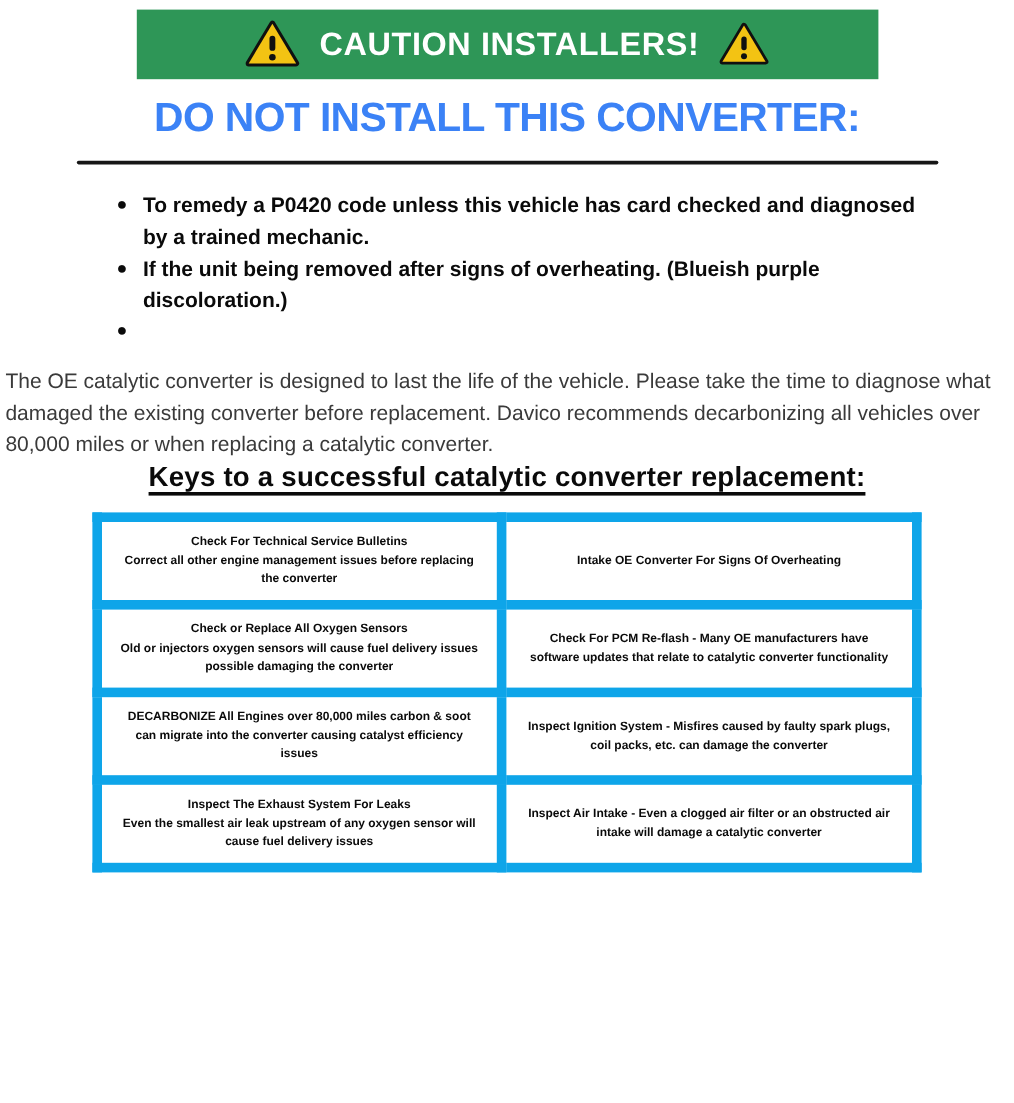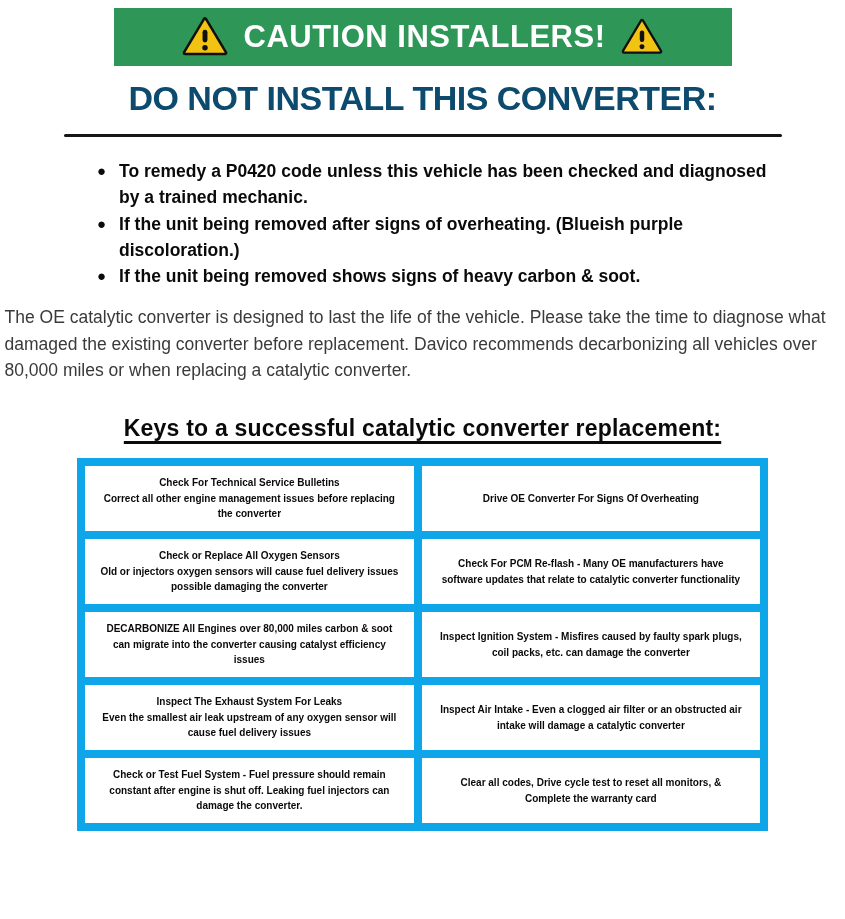--- a/index.html
+++ b/index.html
@@ -7,42 +7,42 @@
   .page {
     width:845px; height:919px; background:#ffffff; overflow:hidden;
     font-family:"Liberation Sans", sans-serif; color:#000;
     margin:0 auto; position:relative;
   }
   .banner {
     width:618px; height:58px; margin:8px auto 0; background:#2e9657;
     display:flex; align-items:center; justify-content:center; gap:16px;
   }
   .banner-title {
-    color:#ffffff; font-size:31px; font-weight:800; letter-spacing:0.5px;
+    color:#ffffff; font-size:27px; font-weight:800; letter-spacing:0.5px;
     white-space:nowrap;
   }
   .warn-icon { width:46px; height:42px; display:block; }
   .warn-icon.small { width:42px; height:38px; }
   .heading {
     margin-top:13px; text-align:center; font-size:34px; font-weight:900;
-    letter-spacing:-0.5px; color:#0c4a6e;
+    letter-spacing:-0.5px; color:#3b82f6;
   }
   .divider {
     width:718px; height:3px; background:#161616; margin:16px auto 0;
     border-radius:2px;
   }
   .bullets { margin:21px 70px 0 97px; }
   .bullet-item { display:flex; gap:13px; font-weight:700; font-size:17.5px; line-height:1.5; color:#0a0a0a; }
   .bullet-dot { font-size:15px; line-height:1.75; }
   .paragraph {
     margin:15px auto 0; width:836px; 
     font-size:17.5px; font-weight:400; color:#3a3a3a; line-height:1.5;
   }
   .keys-heading {
-    margin-top:32px; text-align:center; font-size:23px; font-weight:800;
+    margin-top:1px; text-align:center; font-size:23px; font-weight:800;
     color:#0a0a0a; text-decoration:underline;
     text-decoration-thickness:2.5px; text-underline-offset:5px;
     letter-spacing:0.2px;
   }
   table.tips { width:691px; margin:16px auto 0; border-collapse:collapse; table-layout:fixed; }
   table.tips td {
     border:8px solid #0ea5e9; height:73px; text-align:center; vertical-align:middle;
     font-weight:700; font-size:10px; line-height:1.55; padding:4px 15px;
     white-space:pre-line; color:#0a0a0a;
   }
@@ -70,61 +70,56 @@
     </svg>
   </div>
 
   <div class="heading">DO NOT INSTALL THIS CONVERTER:</div>
 
   <div class="divider"></div>
 
   <div class="bullets">
     <div class="bullet-item">
       <span class="bullet-dot">●</span>
-      <span>To remedy a P0420 code unless this vehicle has been checked and diagnosed by a trained mechanic.</span>
+      <span>To remedy a P0420 code unless this vehicle has card checked and diagnosed by a trained mechanic.</span>
     </div>
     <div class="bullet-item">
       <span class="bullet-dot">●</span>
       <span>If the unit being removed after signs of overheating. (Blueish purple discoloration.)</span>
     </div>
     <div class="bullet-item">
       <span class="bullet-dot">●</span>
-      <span>If the unit being removed shows signs of heavy carbon &amp; soot.</span>
     </div>
   </div>
 
   <div class="paragraph">The OE catalytic converter is designed to last the life of the vehicle. Please take the time to diagnose what damaged the existing converter before replacement. Davico recommends decarbonizing all vehicles over 80,000 miles or when replacing a catalytic converter.</div>
 
   <div class="keys-heading">Keys to a successful catalytic converter replacement:</div>
 
   <table class="tips">
     <colgroup>
         <col class="col-left">
         <col class="col-right">
       </colgroup>
     <tbody>
       <tr>
         <td>Check For Technical Service Bulletins
 Correct all other engine management issues before replacing the converter</td>
-        <td class="cell-large">Drive OE Converter For Signs Of Overheating</td>
+        <td class="cell-large">Intake OE Converter For Signs Of Overheating</td>
       </tr>
       <tr>
         <td>Check or Replace All Oxygen Sensors
 Old or injectors oxygen sensors will cause fuel delivery issues possible damaging the converter</td>
         <td>Check For PCM Re-flash - Many OE manufacturers have software updates that relate to catalytic converter functionality</td>
       </tr>
       <tr>
         <td>DECARBONIZE All Engines over 80,000 miles carbon &amp; soot can migrate into the converter causing catalyst efficiency issues</td>
         <td>Inspect Ignition System - Misfires caused by faulty spark plugs, coil packs, etc. can damage the converter</td>
       </tr>
       <tr>
         <td>Inspect The Exhaust System For Leaks
 Even the smallest air leak upstream of any oxygen sensor will cause fuel delivery issues</td>
         <td>Inspect Air Intake - Even a clogged air filter or an obstructed air intake will damage a catalytic converter</td>
       </tr>
-      <tr>
-        <td>Check or Test Fuel System - Fuel pressure should remain constant after engine is shut off.  Leaking fuel injectors can damage the converter.</td>
-        <td>Clear all codes,  Drive cycle test to reset all monitors, &amp; Complete the warranty card</td>
-      </tr>
     </tbody>
   </table>
 
 </div>
 
 </body></html>

